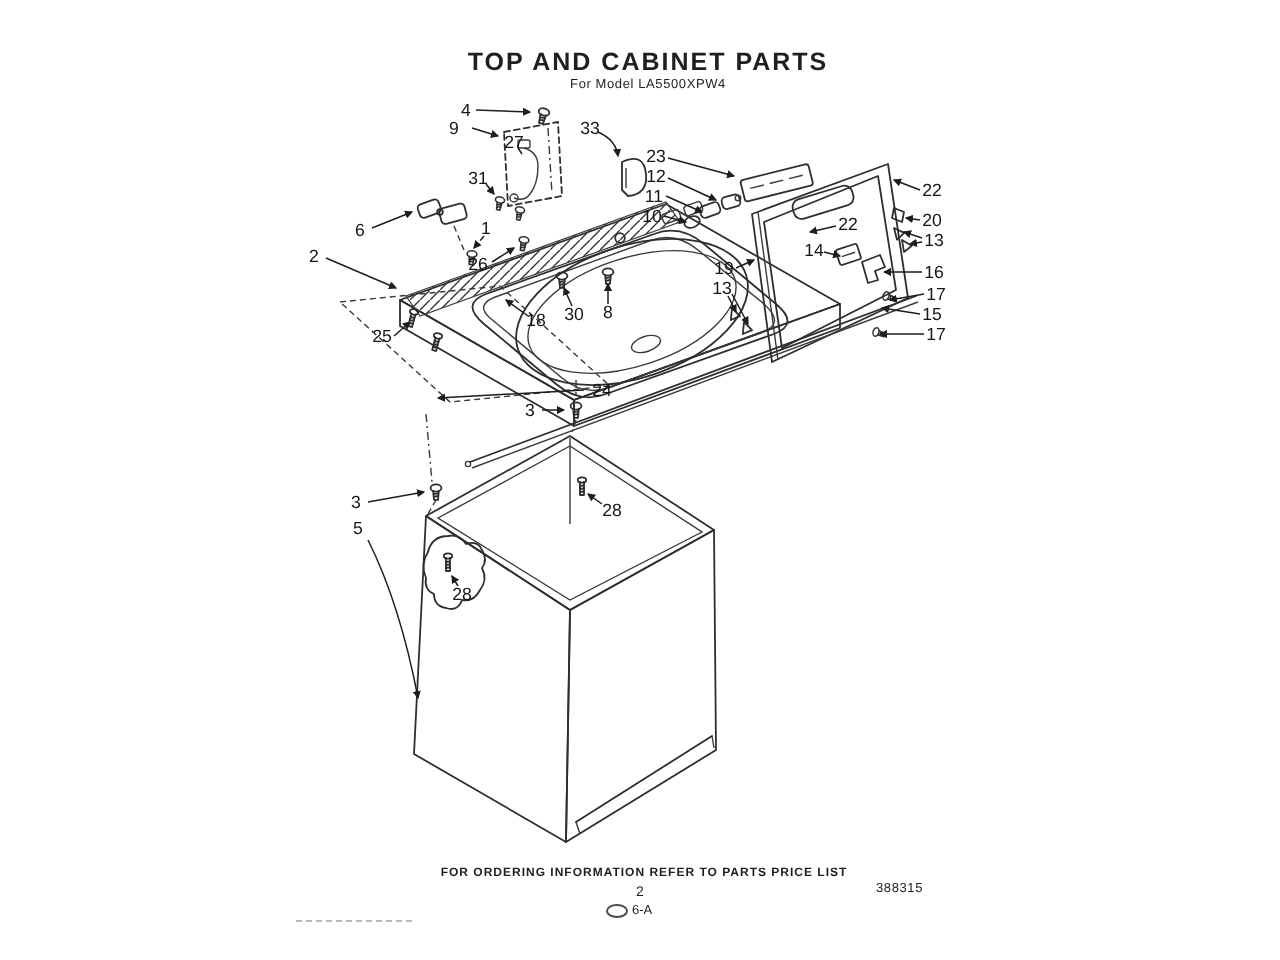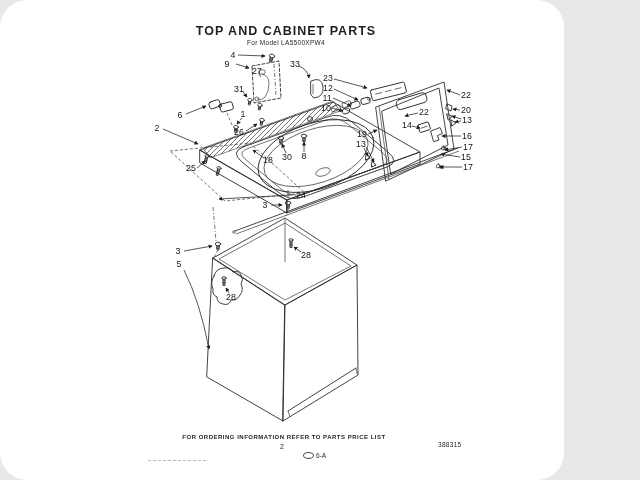--- a/index.html
+++ b/index.html
@@ -1,17 +1,17 @@
 <!DOCTYPE html>
 <html><head>
 <meta charset="utf-8">
 <style>
   html,body{margin:0;padding:0;background:#e8e8e8;}
-  .page{position:relative;width:564px;height:480px;background:#ffffff;overflow:hidden;
-        font-family:"Liberation Sans",sans-serif;color:#1f1f1f;border-radius:27px;}
+  .page{position:relative;width:640px;height:480px;background:#ffffff;overflow:hidden;
+        font-family:"Liberation Sans",sans-serif;color:#1f1f1f;}
   .title{position:absolute;top:24px;left:0;right:0;text-align:center;
          font-size:12.5px;font-weight:bold;letter-spacing:1px;transform:translateX(4px);}
   .subtitle{position:absolute;top:39px;left:0;right:0;text-align:center;
             font-size:6.5px;letter-spacing:.3px;transform:translateX(4px);}
   .diagram{position:absolute;left:0;top:0;width:640px;height:480px;}
   svg text{font-family:"Liberation Sans",sans-serif;font-size:8.8px;fill:#161616;}
   .ln{stroke:#2e2e2e;stroke-width:.9;fill:none;stroke-linejoin:round;stroke-linecap:round;}
   .thin{stroke:#3a3a3a;stroke-width:.7;fill:none;}
   .dsh{stroke-dasharray:3 2;}
   .ddot{stroke-dasharray:4 2 1 2;}

